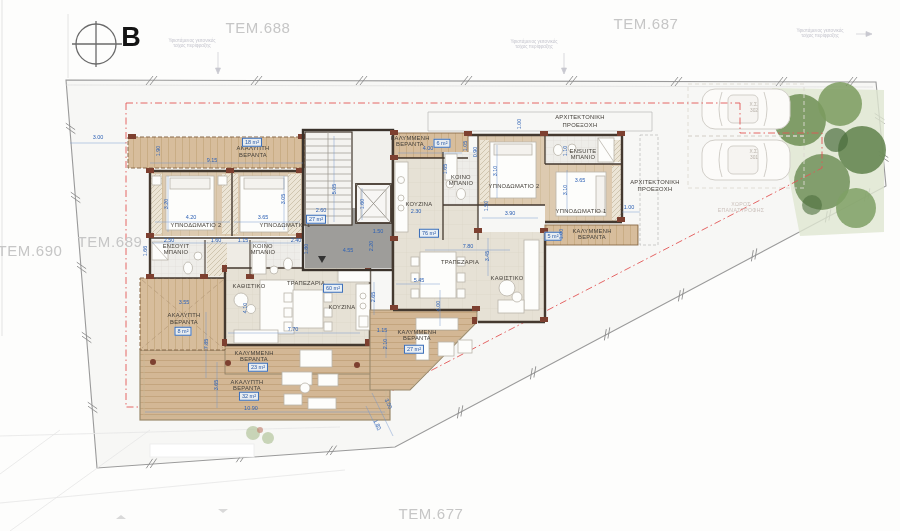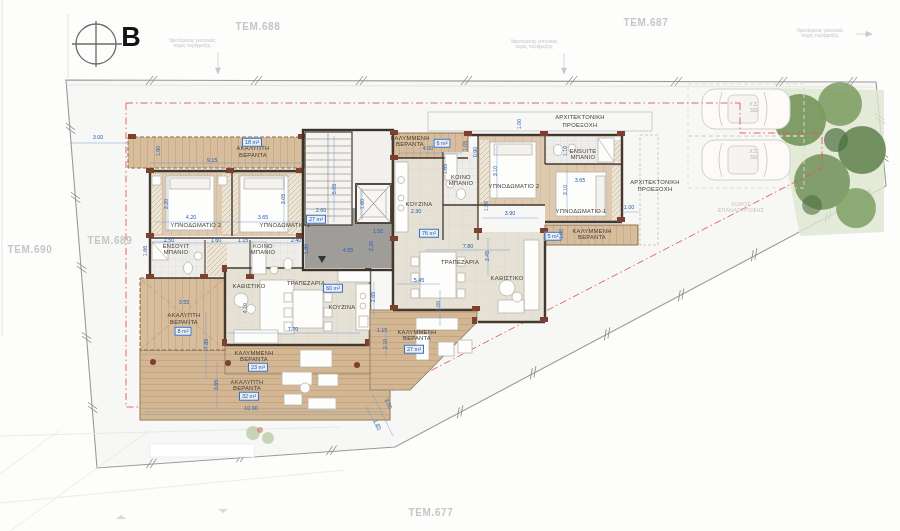--- a/index.html
+++ b/index.html
@@ -6,21 +6,21 @@
   .canvas{position:relative;width:900px;height:531px;background:#fdfdfc;overflow:hidden;
           font-family:"Liberation Sans",sans-serif;}
   svg.plan{position:absolute;left:0;top:0;}
   .lbl{position:absolute;transform:translate(-50%,-50%);white-space:nowrap;line-height:1;}
   .rot{transform:translate(-50%,-50%) rotate(-90deg);}
   .rot65{transform:translate(-50%,-50%) rotate(65deg);}
   .dim{font-size:5.5px;color:#2f62b5;}
   .room{font-size:5.8px;color:#45403a;letter-spacing:.25px;}
   .badge{font-size:5.5px;color:#2a5aa8;border:.5px solid #3a6db8;background:rgba(233,241,248,.92);
          padding:.5px 2px;}
-  .parcel{font-size:10px;color:#c6c6c6;letter-spacing:.6px;font-weight:bold;}
+  .parcel{font-size:15px;color:#c6c6c6;letter-spacing:.6px;}
   .note{font-size:4.6px;color:#c4c4cd;}
   .pk{font-size:4.8px;color:#b8b2aa;}
   .turn{font-size:5.2px;color:#ccc2bd;letter-spacing:.3px;}
   .northB{font-size:27px;font-weight:bold;color:#141414;}
 </style>
 </head>
 <body>
 
 <div class="canvas">
 

